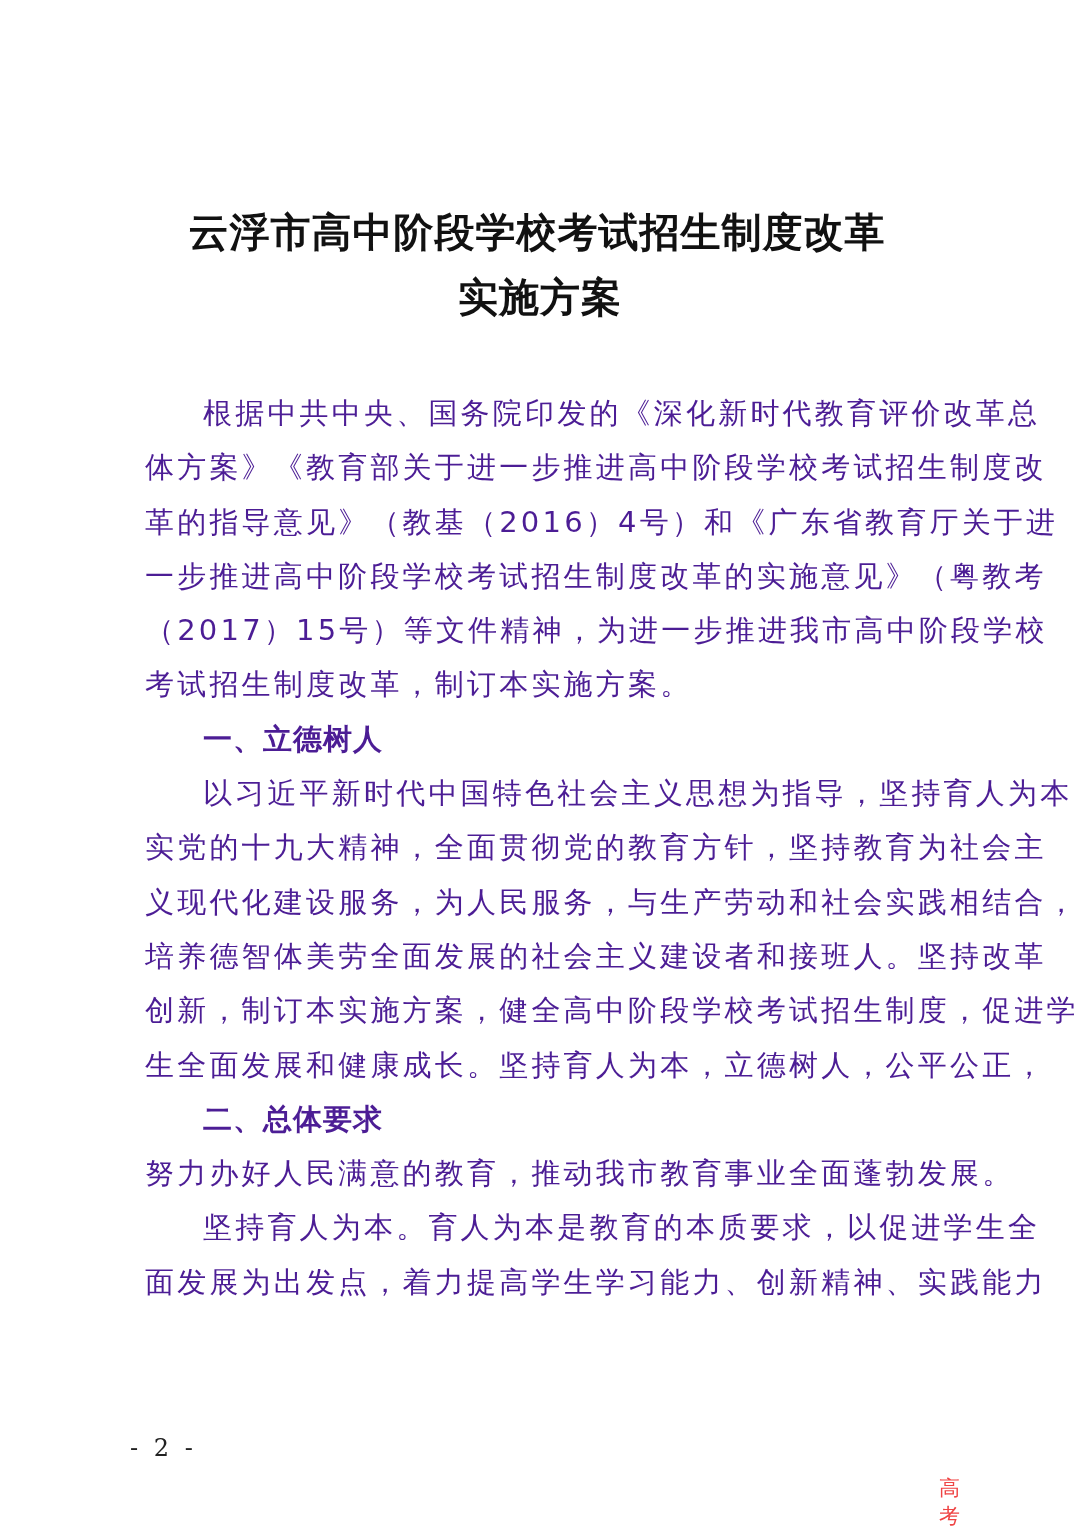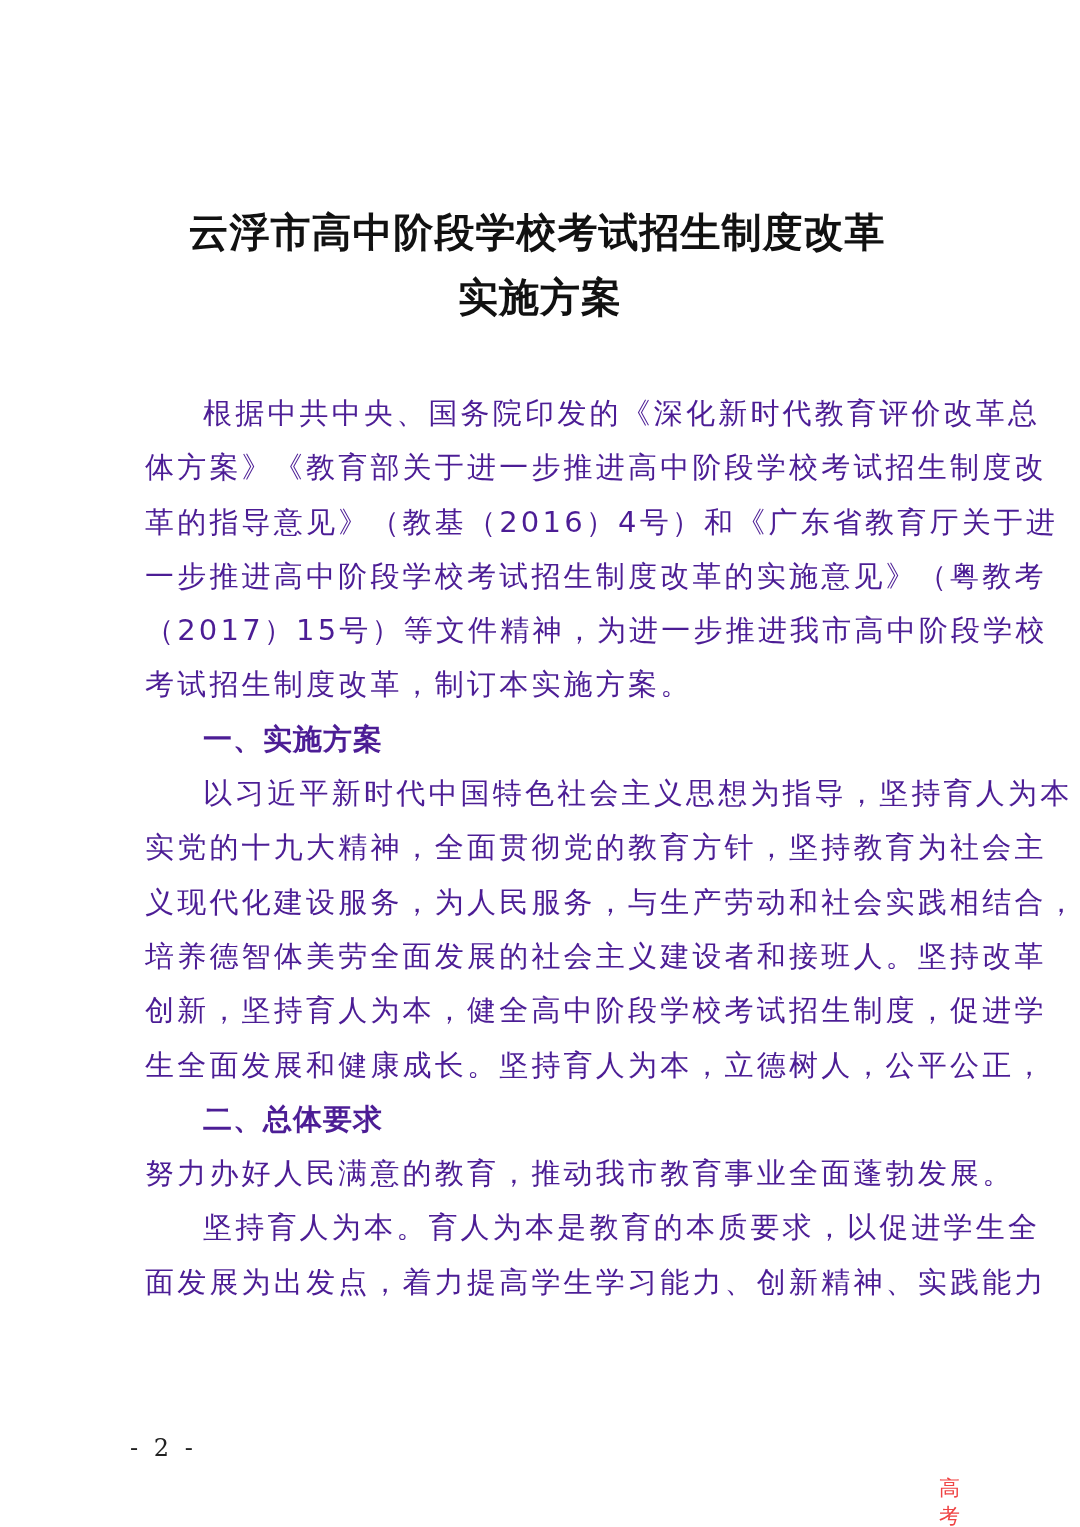--- a/index.html
+++ b/index.html
@@ -37,26 +37,26 @@
   <div class="title l2">实施方案</div>
 
   <div class="body-wrap">
     <div class="line indent">根据中共中央、国务院印发的《深化新时代教育评价改革总</div>
     <div class="line">体方案》《教育部关于进一步推进高中阶段学校考试招生制度改</div>
     <div class="line">革的指导意见》（教基（2016）4号）和《广东省教育厅关于进</div>
     <div class="line">一步推进高中阶段学校考试招生制度改革的实施意见》（粤教考</div>
     <div class="line">（2017）15号）等文件精神，为进一步推进我市高中阶段学校</div>
     <div class="line">考试招生制度改革，制订本实施方案。</div>
 
-    <div class="line indent heading">一、实施方案</div>
+    <div class="line indent heading">一、立德树人</div>
     <div class="line indent">以习近平新时代中国特色社会主义思想为指导，坚持育人为本</div>
     <div class="line">实党的十九大精神，全面贯彻党的教育方针，坚持教育为社会主</div>
     <div class="line">义现代化建设服务，为人民服务，与生产劳动和社会实践相结合，</div>
     <div class="line">培养德智体美劳全面发展的社会主义建设者和接班人。坚持改革</div>
-    <div class="line">创新，坚持育人为本，健全高中阶段学校考试招生制度，促进学</div>
+    <div class="line">创新，制订本实施方案，健全高中阶段学校考试招生制度，促进学</div>
     <div class="line">生全面发展和健康成长。坚持育人为本，立德树人，公平公正，</div>
     <div class="line indent heading">二、总体要求</div>
 
     <div class="line">努力办好人民满意的教育，推动我市教育事业全面蓬勃发展。</div>
     <div class="line indent">坚持育人为本。育人为本是教育的本质要求，以促进学生全</div>
     <div class="line">面发展为出发点，着力提高学生学习能力、创新精神、实践能力</div>
   </div>
 
   <div class="page-number">- 2 -</div>
   <div class="watermark">高考直通车</div>

